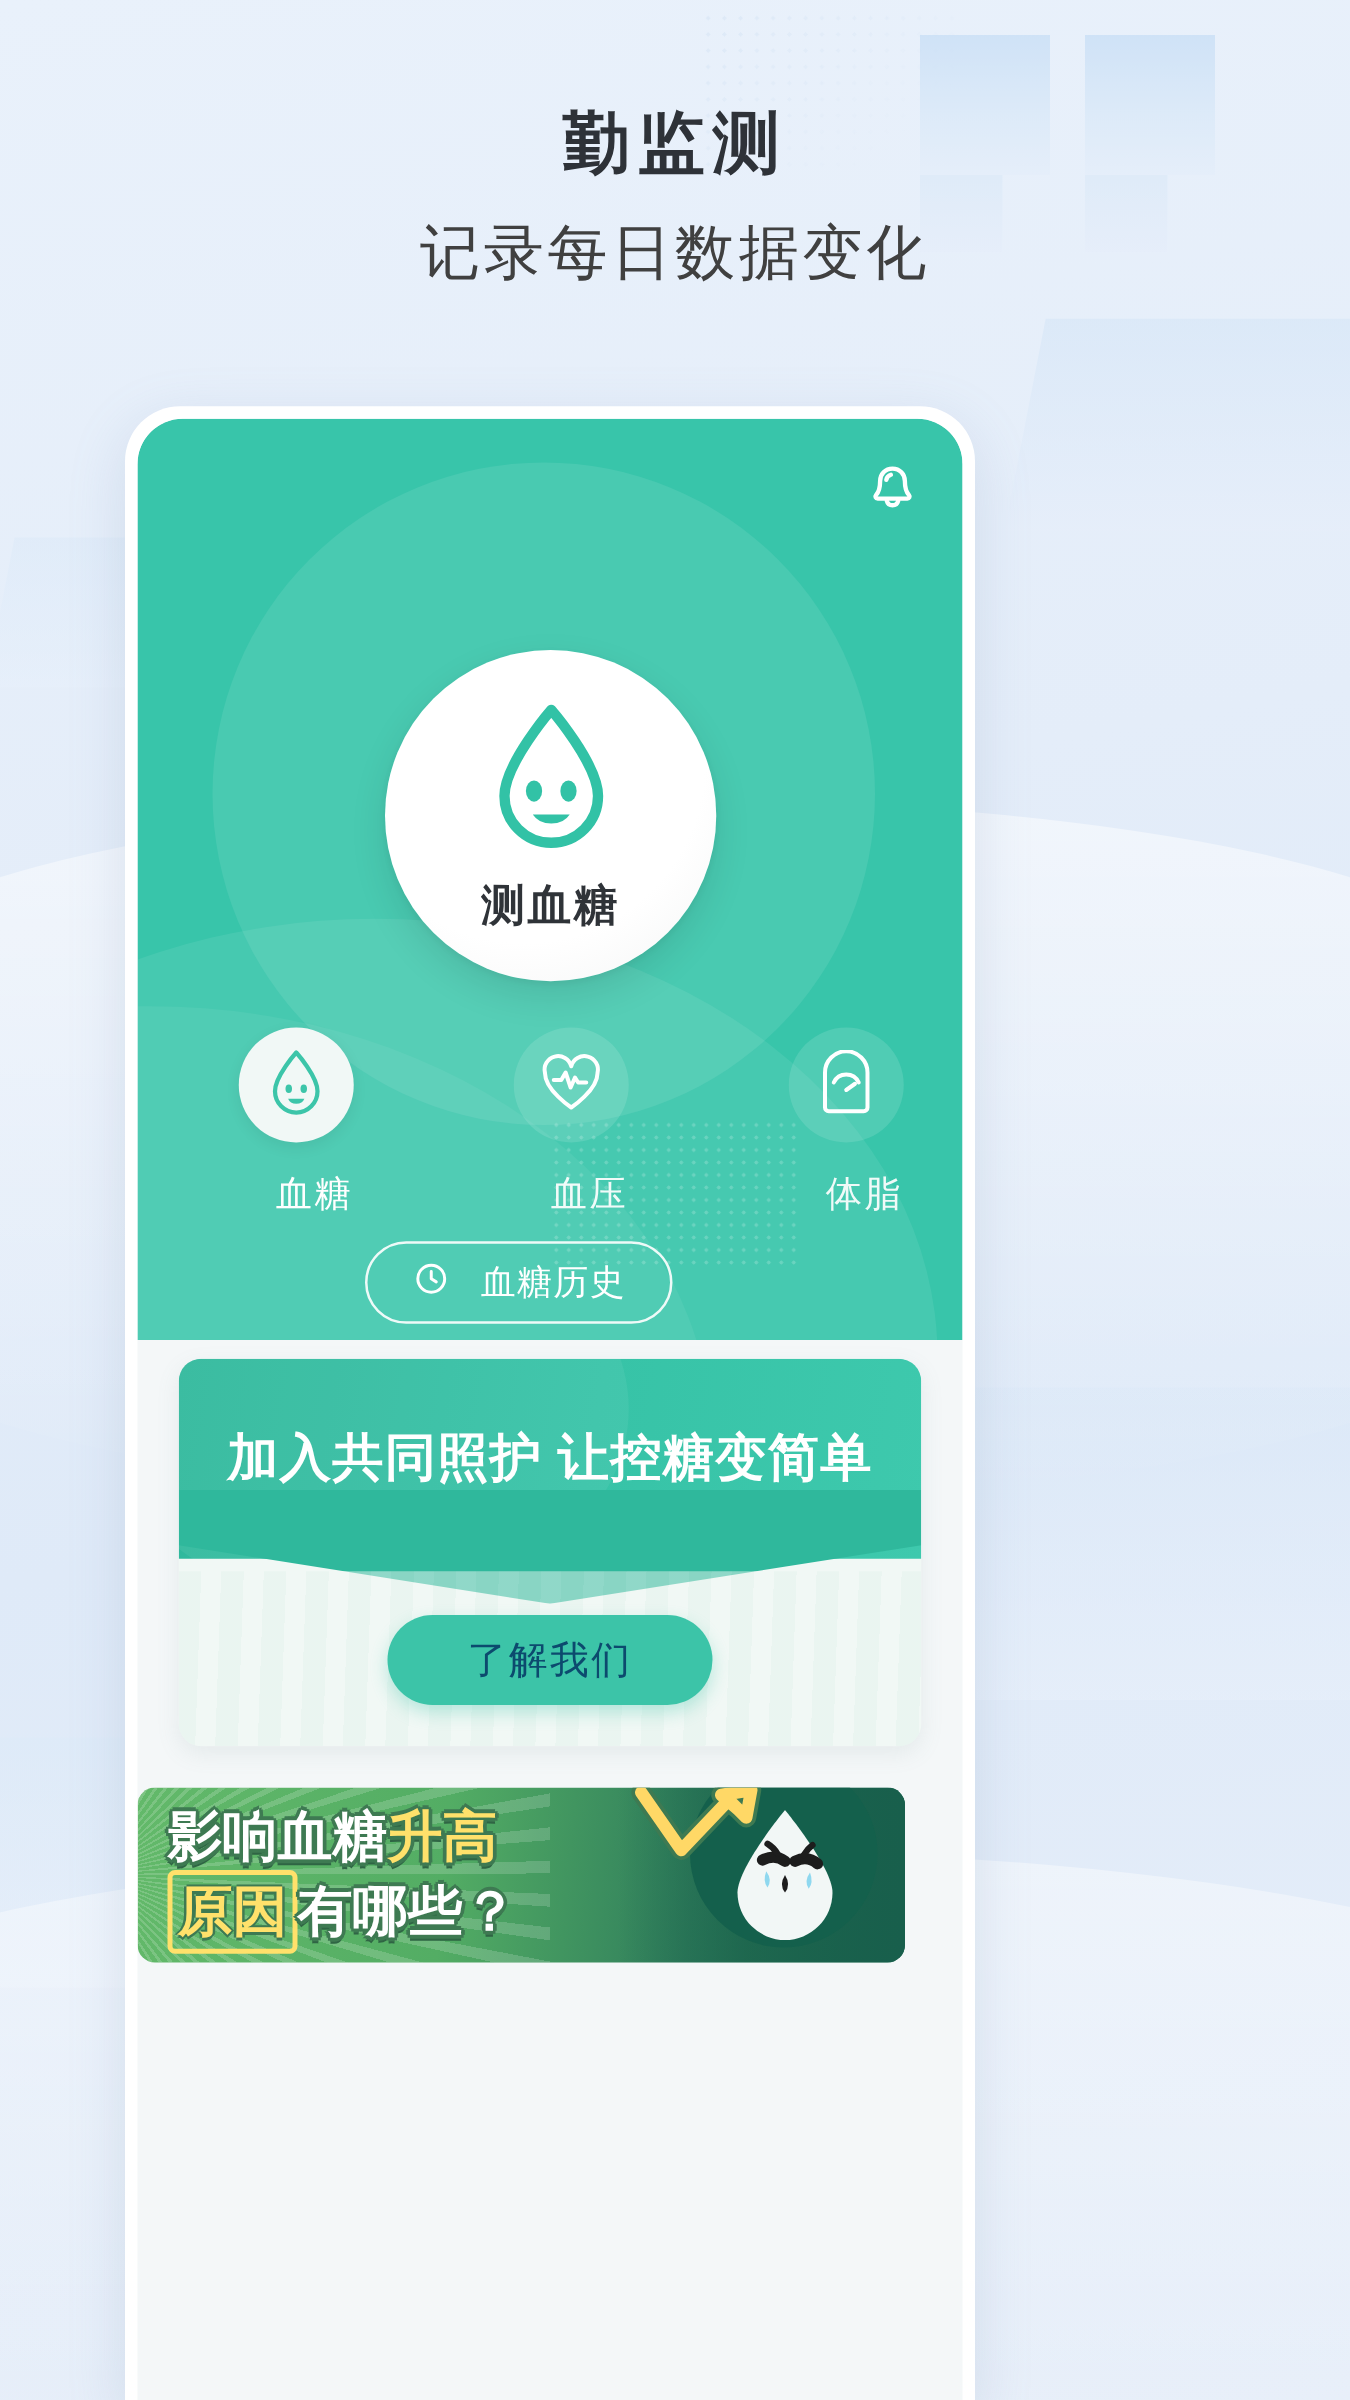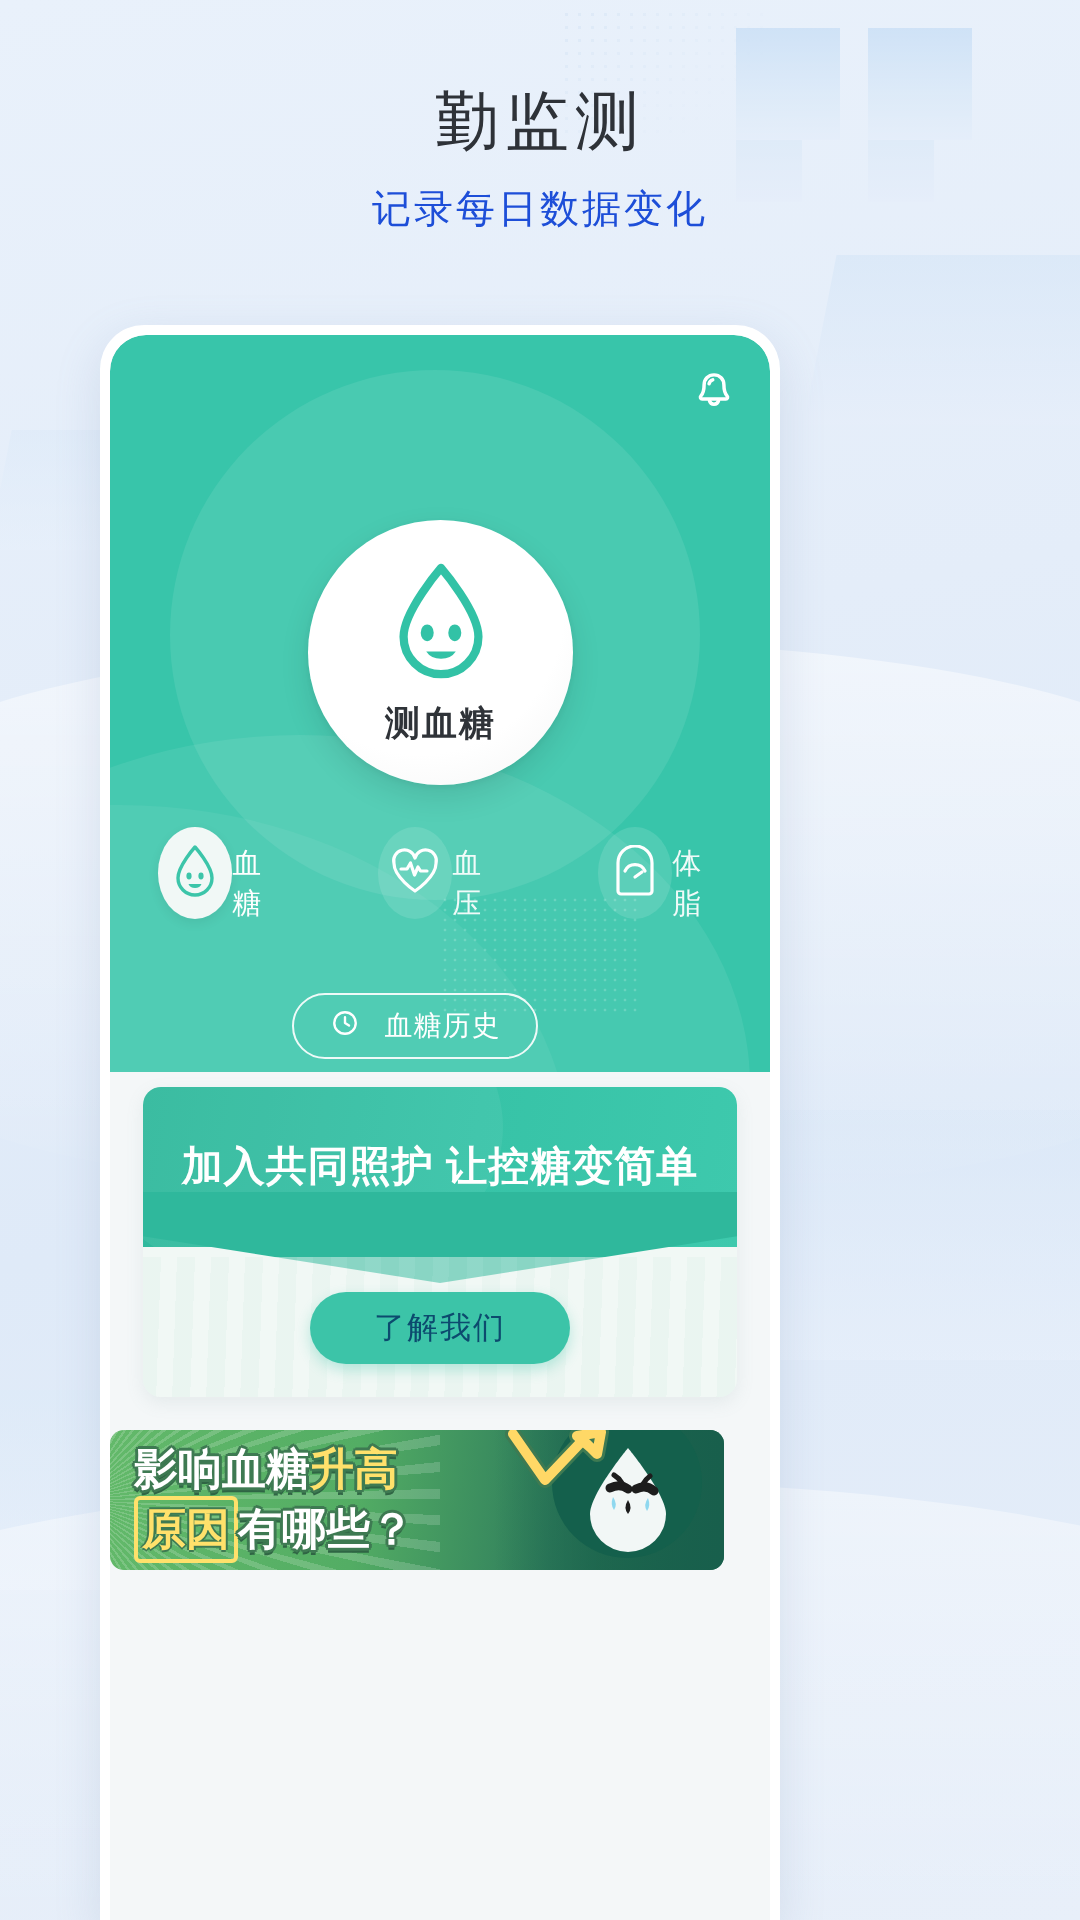--- a/index.html
+++ b/index.html
@@ -47,25 +47,25 @@
   }
   .deco-sweep2{
     position:absolute;left:-200px;top:1480px;width:1500px;height:520px;
     border-radius:50%/30%;
     background:linear-gradient(180deg,rgba(255,255,255,.42),rgba(255,255,255,0));
   }
 
   
   .header{position:absolute;top:0;left:0;width:1080px;text-align:center;z-index:4;}
   .page-title{
-    margin:0;padding-top:84px;color:#2e3238;font-size:64px;font-weight:normal;
+    margin:0;padding-top:84px;color:#2e3238;font-size:54px;font-weight:bold;
     letter-spacing:6px;line-height:1.18;
   }
   .page-subtitle{
-    margin:0;padding-top:22px;color:#1d4ed8;font-size:39px;font-weight:normal;
+    margin:0;padding-top:22px;color:#404040;font-size:48px;font-weight:normal;
     letter-spacing:3px;
   }
 
   
   .phone{
     position:absolute;left:100px;top:325px;width:680px;height:1600px;
     background:#ffffff;border-radius:44px 44px 0 0;
     box-shadow:0 14px 46px rgba(120,145,180,.20);
     overflow:hidden;z-index:5;
   }
@@ -109,21 +109,21 @@
   }
   .measure-label{
     margin-top:8px;color:#2f3338;font-size:35px;font-weight:bold;letter-spacing:2px;
   }
 
   
   .tabs{
     position:absolute;left:0;top:487px;width:660px;
     display:flex;justify-content:space-around;align-items:flex-start;
   }
-  .tab{width:125px;display:flex;flex-direction:row;align-items:center;font-family:Liberation Serif, serif;}
+  .tab{width:125px;display:flex;flex-direction:column;align-items:flex-end;font-family:Liberation Serif, serif;}
   .tab-icon-wrap{
     width:92px;height:92px;border-radius:50%;
     background:rgba(255,255,255,.12);
     display:flex;align-items:center;justify-content:center;
   }
   .tab.active .tab-icon-wrap{background:#f1f8f6;box-shadow:0 4px 12px rgba(0,0,0,.07);}
   .tab-label{
     margin-top:22px;color:#ffffff;font-size:29px;letter-spacing:2px;opacity:.92;
   }
   .tab.active .tab-label{opacity:1;font-weight:normal;}

